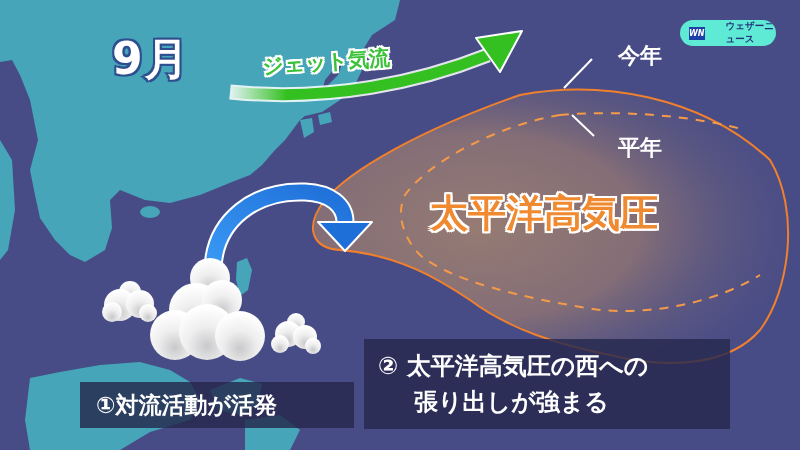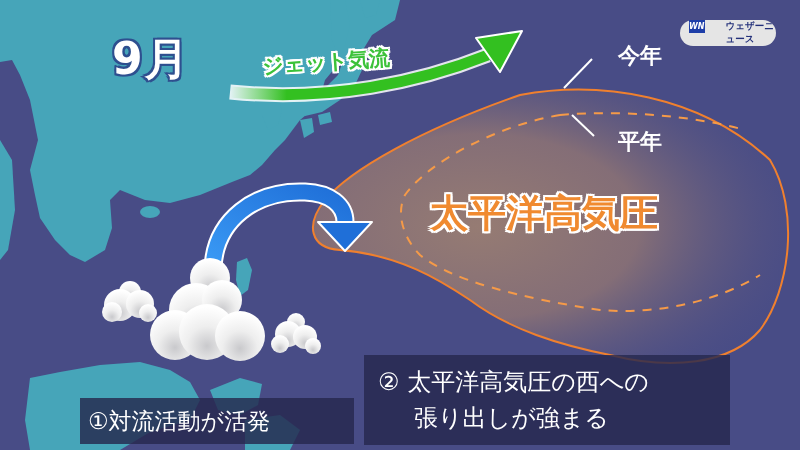--- a/index.html
+++ b/index.html
@@ -19,43 +19,43 @@
       text-shadow: 0 0 0 #2e4f8f, 2px 2px 0 #2e4f8f, -2px -2px 0 #2e4f8f, 2px -2px 0 #2e4f8f, -2px 2px 0 #2e4f8f;
     }
     .jet-label {
       position: absolute; left: 262px; top: 48px;
       font-size: 21px; font-weight: bold; color: #3cc23a;
       text-shadow: 2px 0 0 #fff, -2px 0 0 #fff, 0 2px 0 #fff, 0 -2px 0 #fff, 2px 2px 0 #fff, -2px -2px 0 #fff, 2px -2px 0 #fff, -2px 2px 0 #fff;
       transform: rotate(-4deg);
     }
     .logo {
       position: absolute; left: 680px; top: 20px; width: 96px; height: 26px;
-      background: #e5e5e5; border-radius: 13px;
-      display: flex; align-items: flex-start; padding-left: 9px; box-sizing: border-box;
+      background: #5eead4; border-radius: 13px;
+      display: flex; align-items: center; padding-left: 9px; box-sizing: border-box;
     }
     .logo-mark {
       width: 16px; height: 13px; background: #1e3ea8; color: #fff;
       font-size: 8px; font-weight: bold; font-style: italic; line-height: 13px; text-align: center;
       margin-right: 3px;
     }
     .logo-text { font-size: 9.5px; color: #23307a; font-weight: bold; margin-left: 18px; }
     .lbl-year {
       position: absolute; color: #ffffff; font-weight: bold; font-size: 22px; margin-left: 20px;
     }
     .high-label {
       position: absolute; left: 430px; top: 188px;
       font-size: 38px; font-weight: bold; color: #f08a30;
       text-shadow: 2px 0 0 #fff, -2px 0 0 #fff, 0 2px 0 #fff, 0 -2px 0 #fff, 2px 2px 0 #fff, -2px -2px 0 #fff, 2px -2px 0 #fff, -2px 2px 0 #fff;
     }
     .caption {
-      position: absolute; background: rgba(38, 40, 78, 0.82); color: #ffffff; font-weight: normal; margin-top: 16px;
+      position: absolute; background: rgba(38, 40, 78, 0.82); color: #ffffff; font-weight: bold;
     }
     .caption-1 {
       left: 80px; top: 382px; width: 274px; height: 46px;
-      font-size: 23px; line-height: 46px; padding-left: 8px; box-sizing: border-box;
+      font-size: 23px; line-height: 46px; padding-left: 16px; box-sizing: border-box;
     }
     .caption-2 {
       left: 364px; top: 339px; width: 366px; height: 90px;
       font-size: 24px; line-height: 36px; padding: 9px 0 0 14px; box-sizing: border-box;
     }
     .caption-2 .line2 { padding-left: 36px; }
   </style>
 </head>
 <body>
 
@@ -149,21 +149,21 @@
   <div class="title-month">9月</div>
 
   <div class="jet-label">ジェット気流</div>
 
   <div class="logo">
     <span class="logo-mark">WN</span>
     <span class="logo-text">ウェザーニュース</span>
   </div>
 
   <div class="lbl-year" style="left:598px; top:41px;">今年</div>
-  <div class="lbl-year" style="left:598px; top:127px;">平年</div>
+  <div class="lbl-year" style="left:598px; top:133px;">平年</div>
 
   <div class="high-label">太平洋高気圧</div>
 
   <div class="caption caption-1">
     <span>①対流活動が活発</span>
   </div>
 
   <div class="caption caption-2">
     <div>② 太平洋高気圧の西への</div>
     <div class="line2">張り出しが強まる</div>

